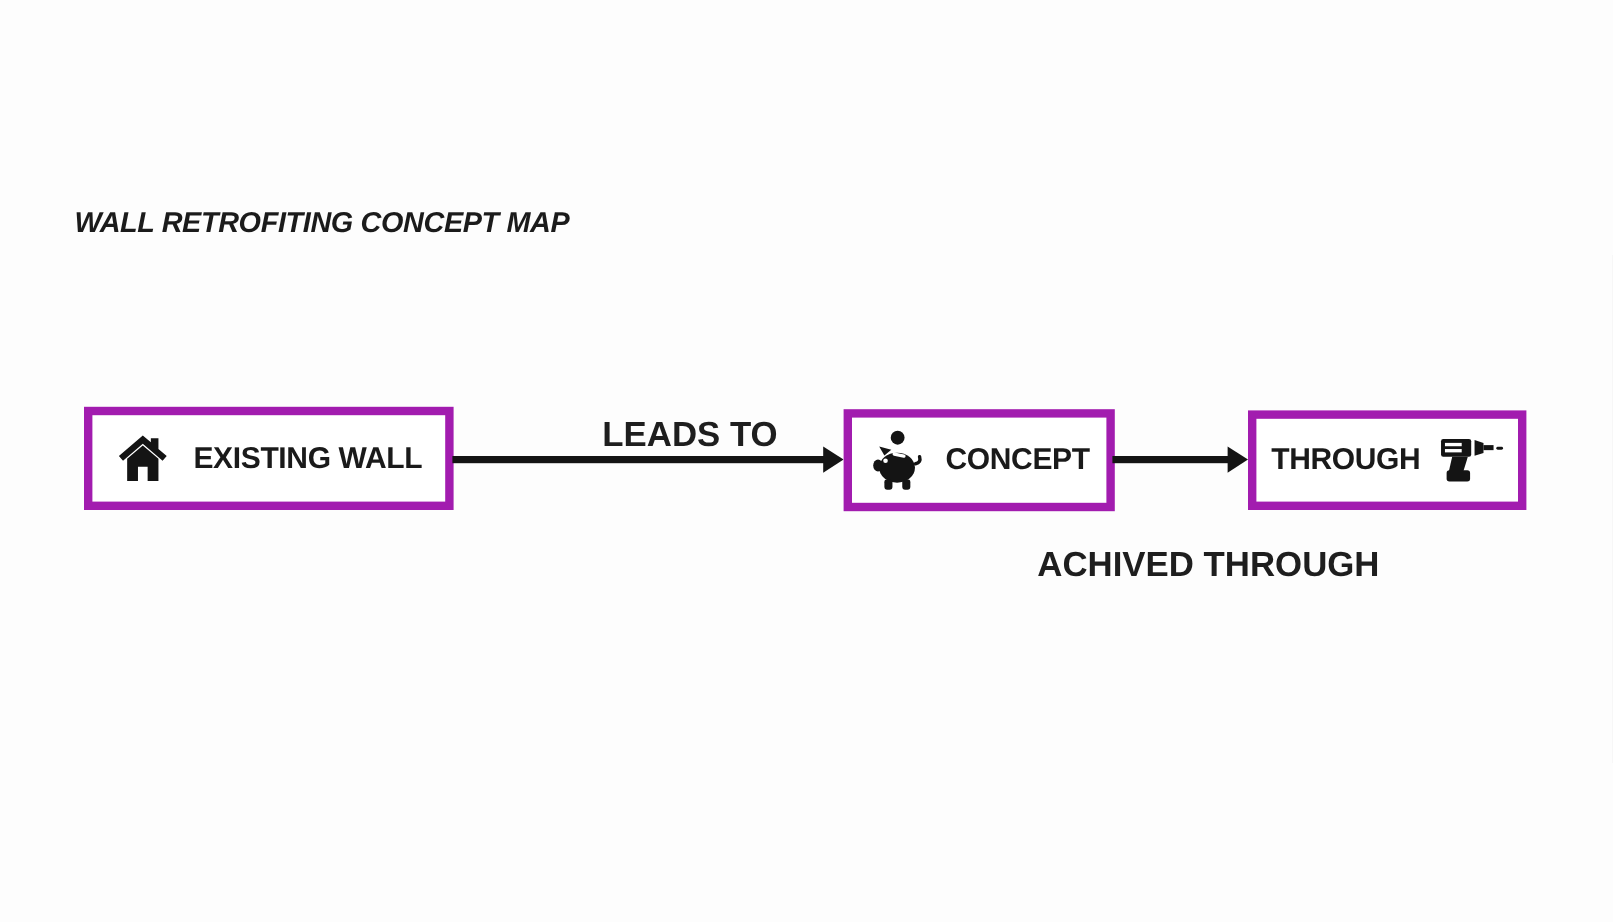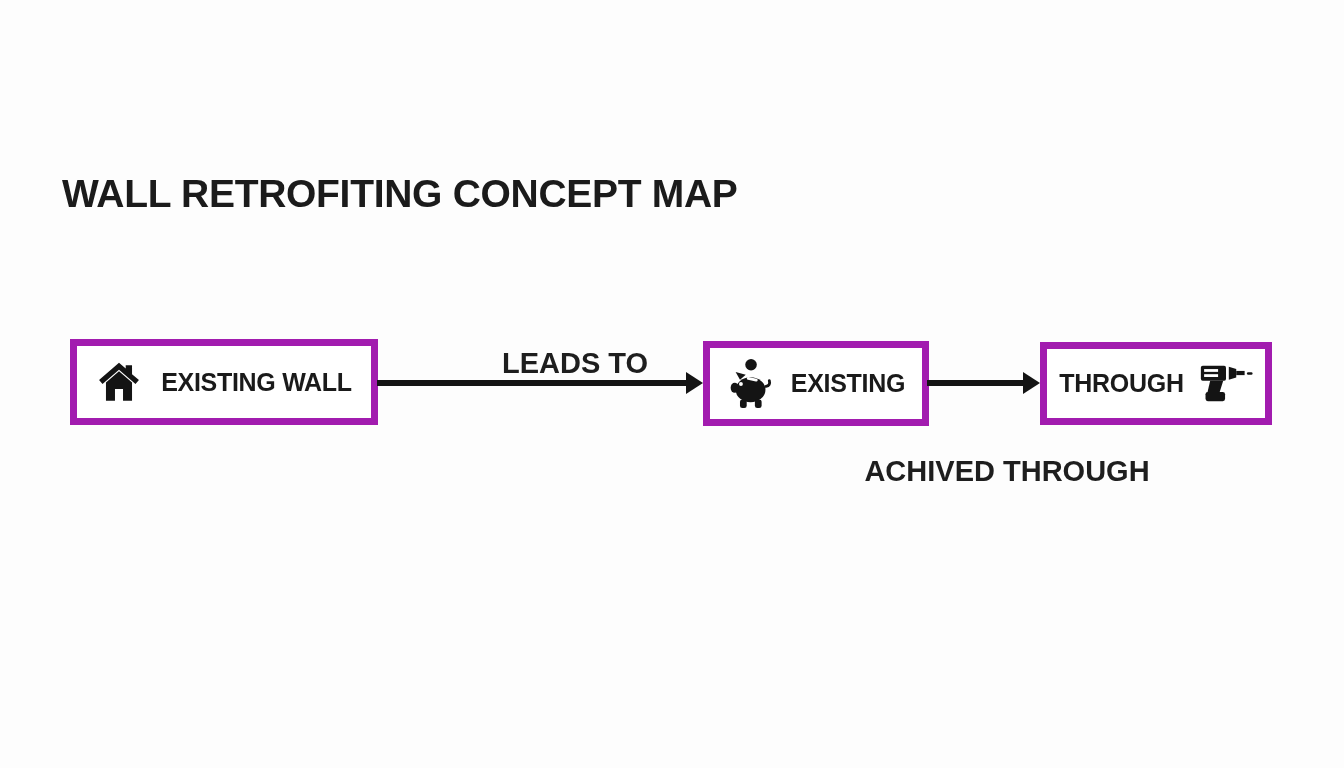--- a/index.html
+++ b/index.html
@@ -13,25 +13,26 @@
     width: 1344px;
     height: 768px;
     background: #fdfdfd;
     overflow: hidden;
   }
   .page-title {
     position: absolute;
     left: 62px;
     top: 172px;
     margin: 0;
-    font-size: 39px;
+    font-size: 24px;
     font-weight: 700;
     letter-spacing: -0.3px;
     color: #1b1b1b;
     white-space: nowrap;
+    font-style: italic;
   }
   .node {
     position: absolute;
     box-sizing: border-box;
     background: #ffffff;
     border: 7px solid #a21caf;
     display: flex;
     align-items: center;
     justify-content: center;
   }
@@ -104,21 +105,21 @@
       <circle cx="25" cy="7" r="6"></circle>
       <path d="M13.5 22.5 L9 14.5 L19.5 17.5 Z"></path>
       <ellipse cx="24.5" cy="33" rx="15.5" ry="13"></ellipse>
       <ellipse cx="8" cy="31" rx="4.2" ry="5.2"></ellipse>
       <rect x="13.5" y="43" width="7" height="9" rx="2.5"></rect>
       <rect x="29" y="43" width="7" height="9" rx="2.5"></rect>
       <path class="stroke-only" d="M40.5 29.5 Q45.5 28.5 44 23.5"></path>
       <circle class="cut" cx="14.5" cy="27" r="2"></circle>
       <rect class="cut" x="20.5" y="20.5" width="11.5" height="3" rx="1.5" transform="rotate(12 26 22)"></rect>
     </svg>
-    <span class="node-label">EXISTING</span>
+    <span class="node-label">CONCEPT</span>
   </div>
 
   <div class="edge-line achived-through"></div>
   <div class="arrowhead achived-through"></div>
   <div class="edge-label achived-through">ACHIVED THROUGH</div>
 
   <div class="node node-methods">
     <span class="node-label">THROUGH</span>
     <svg class="icon" width="54" height="45" viewBox="0 0 58 48" aria-hidden="true">
       <rect x="2" y="5" width="27" height="16" rx="2"></rect>

